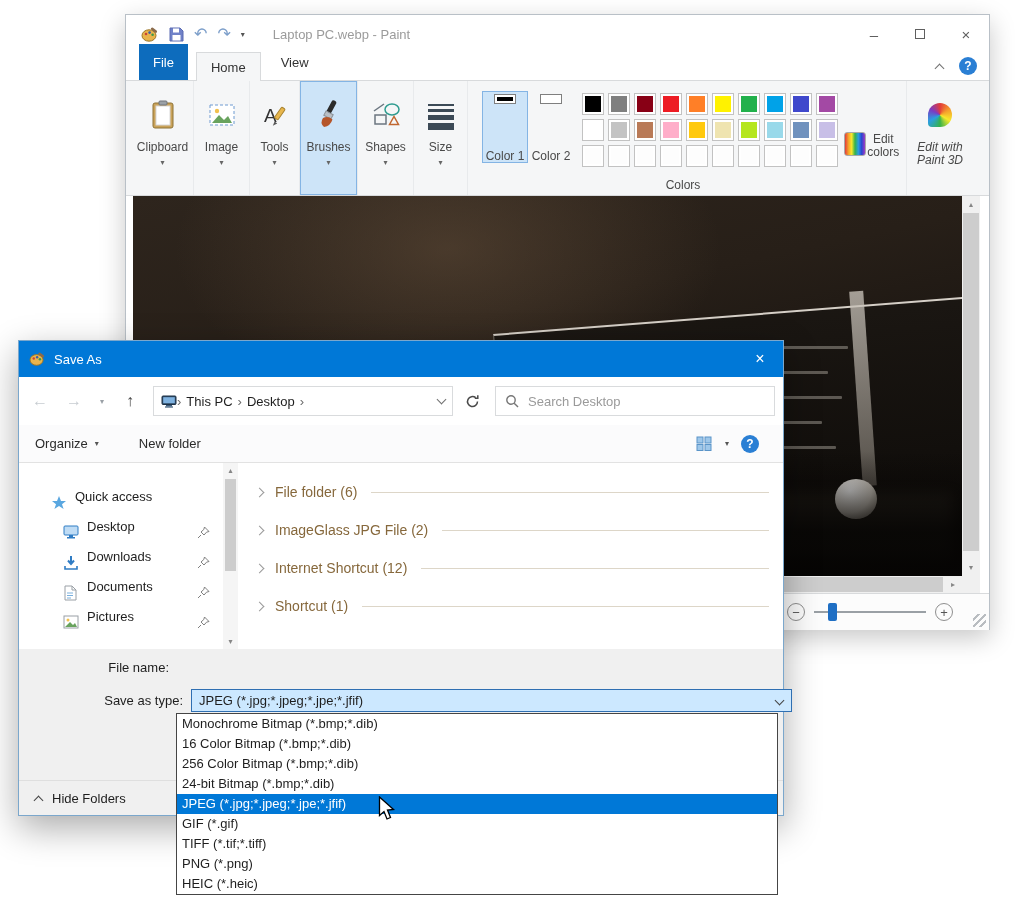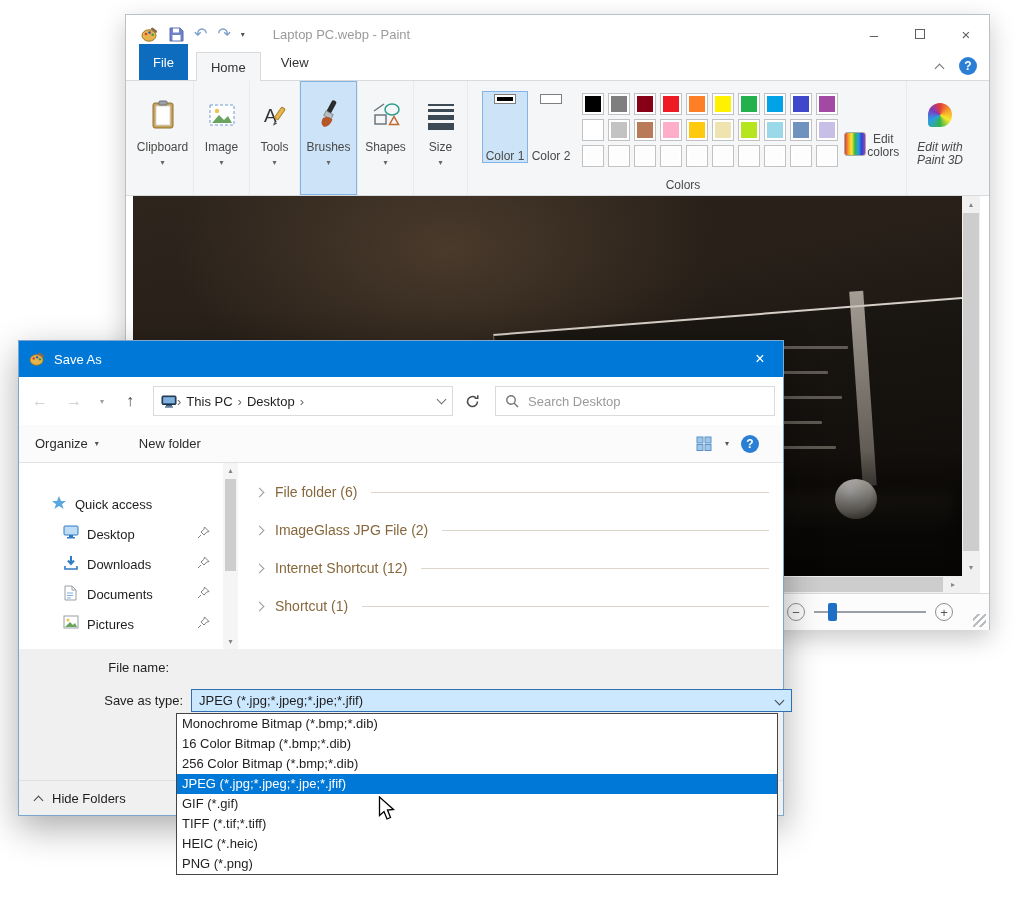--- a/index.html
+++ b/index.html
@@ -118,21 +118,21 @@
   .search-ph { color:#9a9a9a; font-size:13px; }
   .dlg-toolbar { height:38px; background:#fbfbfc; border-bottom:1px solid #e2e2e2; display:flex; align-items:center; padding:0 16px; font-size:13px; color:#2b2b2b; }
   .tb-item { display:flex; align-items:center; gap:7px; margin-right:40px; }
   .tb-item .tcaret { font-size:8px; color:#555; }
   .tb-right { margin-left:auto; display:flex; align-items:center; gap:12px; padding-right:8px; }
 
   .dlg-body { position:absolute; left:0; top:122px; width:100%; height:186px; background:#fff; display:flex; }
   .sidebar { position:relative; width:219px; padding-top:24px; }
   .side-row { height:30px; position:relative; font-size:13px; }
   .sicon { position:absolute; top:8px; }
-  .slbl { position:absolute; top:10px; }
+  .slbl { position:absolute; top:2px; }
   .side-row.qa .sicon { left:32px; } .side-row.qa .slbl { left:56px; }
   .side-row.child .sicon { left:44px; } .side-row.child .slbl { left:68px; }
   .pin { position:absolute; right:28px; top:9px; }
   .side-scroll { position:absolute; right:0; top:0; bottom:0; width:15px; background:#f5f5f5; }
   .side-scroll .sarrow { height:15px; text-align:center; line-height:15px; font-size:8px; color:#868686; }
   .side-scroll .sarrow.bottom { position:absolute; bottom:0; width:100%; }
   .side-thumb { position:absolute; left:2px; right:2px; top:16px; height:92px; background:#cdcdcd; }
 
   .filelist { flex:1; padding:10px 10px 0 18px; }
   .group-row { height:38px; display:flex; align-items:center; }
@@ -585,29 +585,30 @@
   </div>
 
   <div id="dd">
 
       <div class="dd-item">Monochrome Bitmap (*.bmp;*.dib)</div>
 
       <div class="dd-item">16 Color Bitmap (*.bmp;*.dib)</div>
 
       <div class="dd-item">256 Color Bitmap (*.bmp;*.dib)</div>
 
+      <div class="dd-item">24-bit Bitmap (*.bmp;*.dib)</div>
 
       <div class="dd-item selected">JPEG (*.jpg;*.jpeg;*.jpe;*.jfif)</div>
 
       <div class="dd-item">GIF (*.gif)</div>
 
       <div class="dd-item">TIFF (*.tif;*.tiff)</div>
 
+      <div class="dd-item">PNG (*.png)</div>
+
       <div class="dd-item">HEIC (*.heic)</div>
-
-      <div class="dd-item">PNG (*.png)</div>
     </div>
 
   <svg id="cursor" width="18" height="26" viewBox="0 0 18 26">
     <path d="M1.5 1 L1.5 19.5 L6 15.5 L9 23 L12.5 21.5 L9.5 14 L15.5 13.5 Z" fill="#fff" stroke="#000" stroke-width="1.3"></path>
   </svg>
 
 </div>
 
 </body></html>

